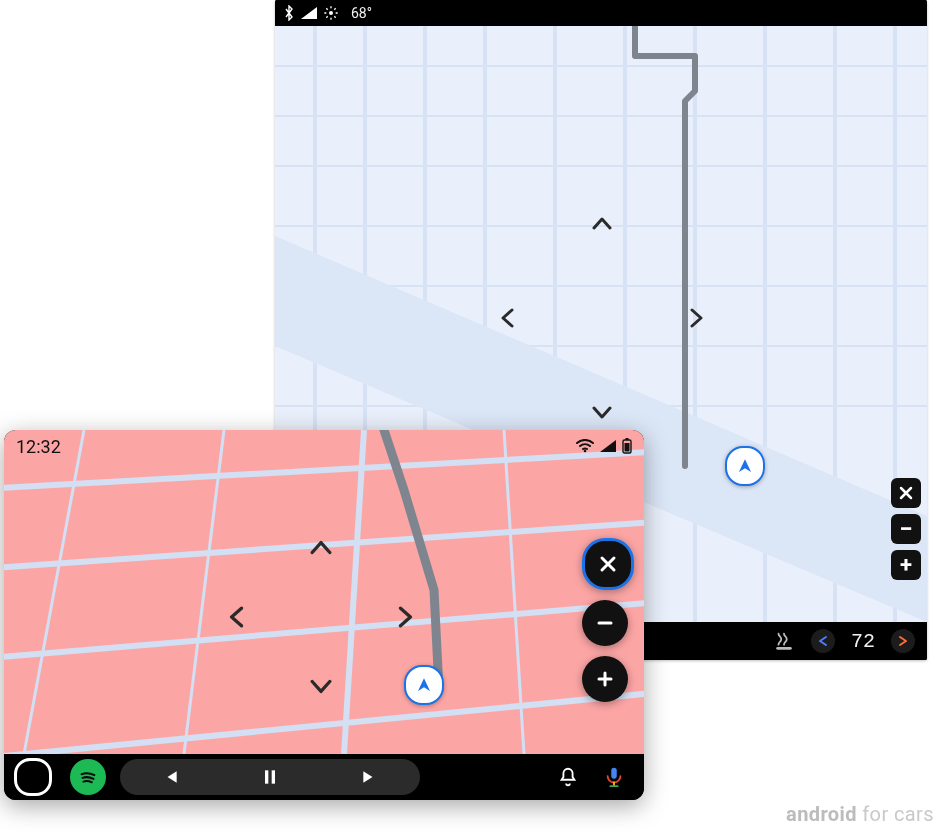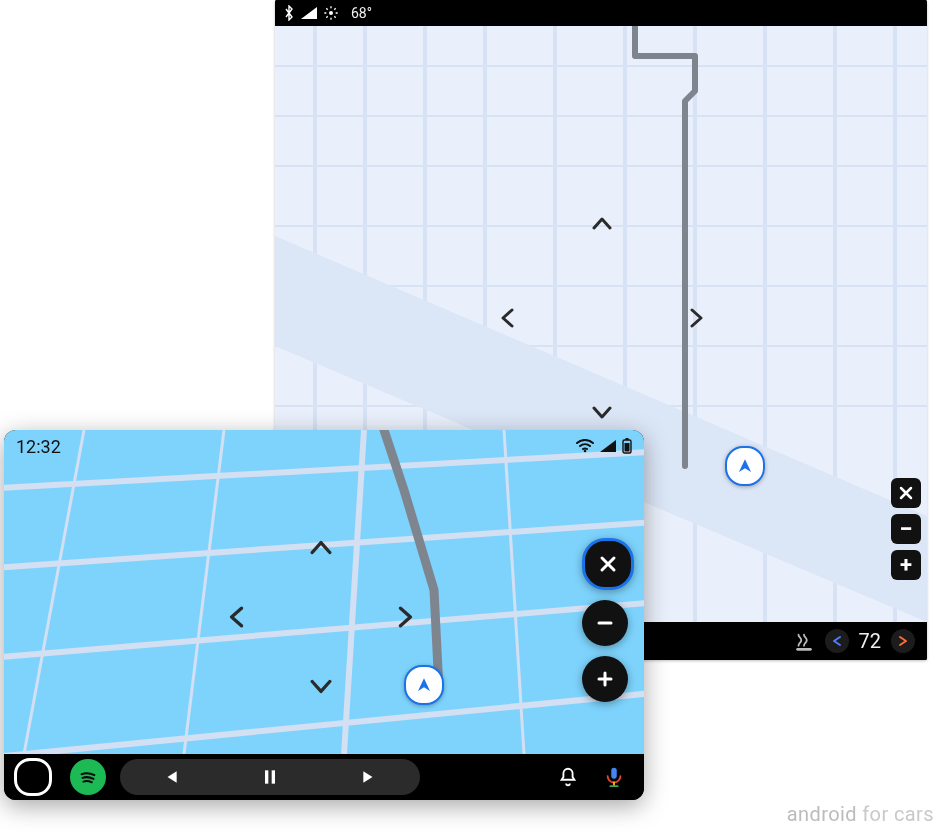--- a/index.html
+++ b/index.html
@@ -61,22 +61,23 @@
     display:flex;
     align-items:center;
   }
   .a-bottombar .spacer { flex:1; }
   .a-bottombar .bell {
     width:34px; height:34px;
     display:flex; align-items:center; justify-content:center;
     margin-left:6px;
   }
   .a-bottombar .climate {
-    display:flex; align-items:flex-end; gap:10px; margin-right:12px;
+    display:flex; align-items:center; gap:16px; margin-right:12px;
     font-size:20px;
+    font-family:Liberation Mono, monospace;
   }
   .a-bottombar .round-sm {
     width:24px; height:24px; border-radius:12px;
     background:#1c1c1c; display:flex; align-items:center; justify-content:center;
   }
 
   
   .a-tools {
     position:absolute;
     right:6px;
@@ -118,21 +119,21 @@
     height:370px;
     background:#000;
     border-radius:12px;
     overflow:hidden;
     box-shadow:0 6px 24px rgba(0,0,0,0.35);
   }
 
   .b-map {
     position:absolute;
     left:0; top:0; right:0; bottom:46px;
-    background:#7dd3fc;
+    background:#fca5a5;
     overflow:hidden;
   }
   .b-roads line { stroke:#d3dff3; stroke-width:6; }
   .b-roads .thin { stroke-width:3; }
 
   .b-statusbar {
     position:absolute;
     left:0; top:0; right:0;
     height:32px;
     display:flex; align-items:center; justify-content:space-between;
@@ -192,21 +193,21 @@
 
   
   .caption {
     position:absolute;
     right:18px;
     bottom:14px;
     font-size:20px;
     color:#c9c9c9;
     letter-spacing:0.4px;
   }
-  .caption .bold { color:#bcbcbc; font-weight:400; }
+  .caption .bold { color:#bcbcbc; font-weight:700; }
 </style>
 </head>
 <body>
 
 <div class="screen-a">
 
   <div class="a-statusbar">
     <div class="left">
 
       <svg width="12" height="16" viewBox="0 0 12 16">

